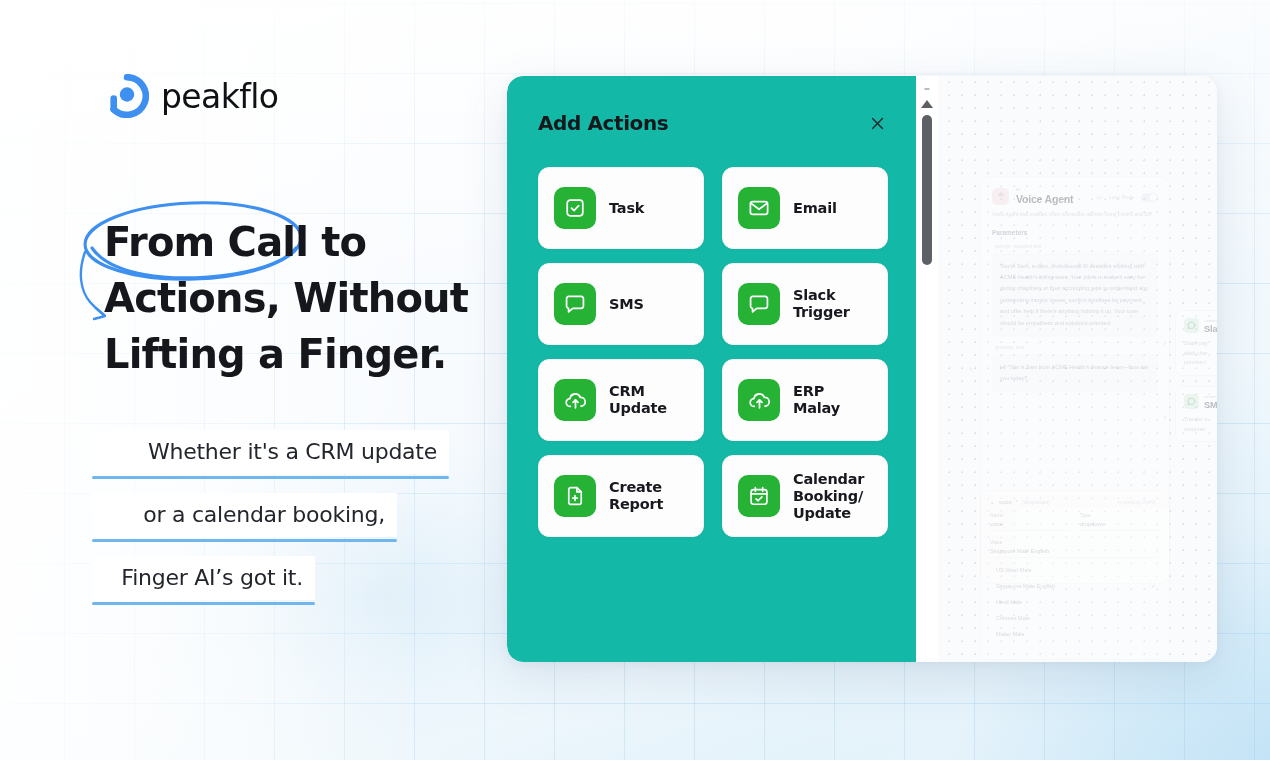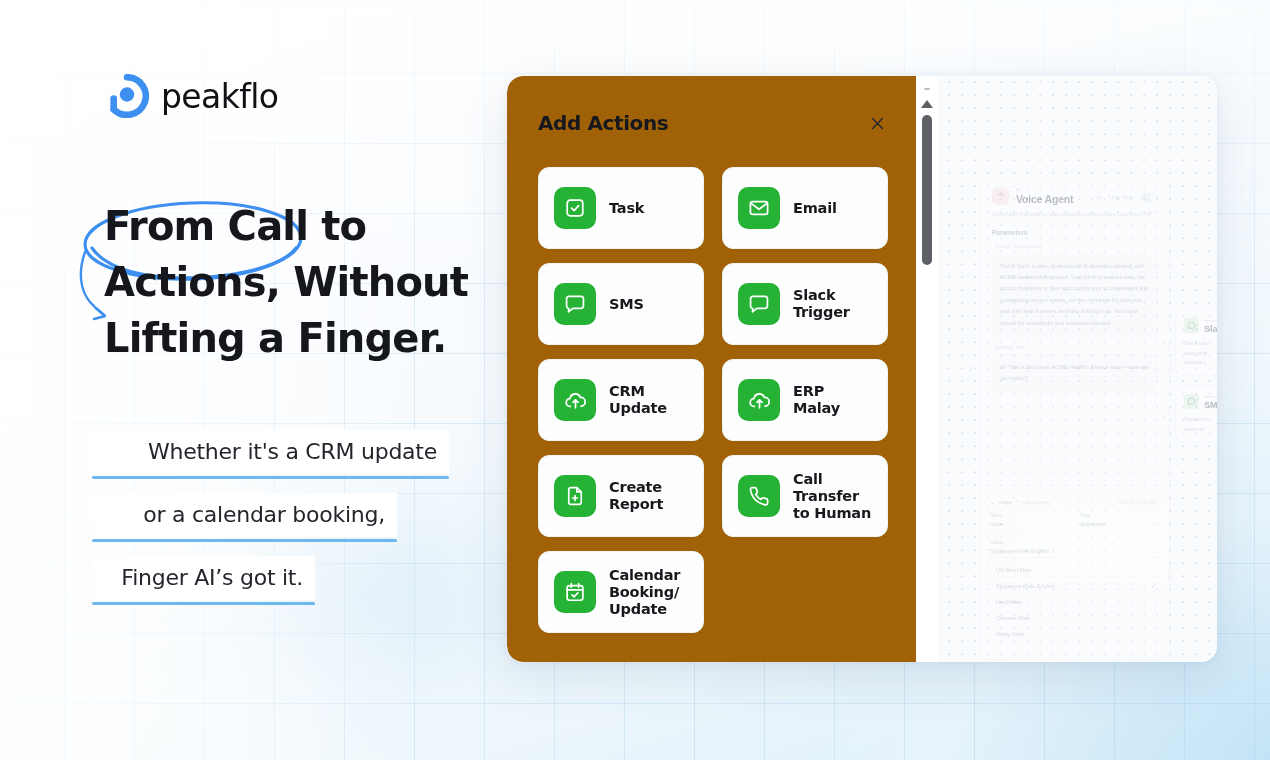--- a/index.html
+++ b/index.html
@@ -67,21 +67,21 @@
   .logo-word {
     font-size: 33px;
     font-weight: 400;
     letter-spacing: -0.6px;
     color: #101114;
     font-family: "DejaVu Sans", sans-serif;
   }
 
   .headline {
     position: absolute;
-    left: 104px; top: 198px;
+    left: 104px; top: 214px;
     width: 400px;
     font-size: 40px;
     line-height: 56px;
     font-weight: 700;
     letter-spacing: -0.8px;
     color: #15171c;
     font-family: "DejaVu Sans", sans-serif;
   }
   .headline .hl-line { display: block; white-space: nowrap; }
 
@@ -221,21 +221,21 @@
 
   .edge-dot {
     position: absolute; color: #c8d2de; font-size: 9px; opacity: .55;
   }
 
   
   .modal {
     position: absolute;
     left: 0; top: 0;
     width: 410px; height: 586px;
-    background: #a16207;
+    background: #14b8a6;
     border-radius: 16px 0 0 16px;
     padding: 30px 0 0 0;
   }
   .modal-head {
     display: flex; align-items: center;
     padding: 0 28px 0 31px;
     height: 34px;
   }
   .modal-title {
     font-size: 20px; font-weight: 700; color: #16181d;
@@ -555,30 +555,20 @@
             <svg width="22" height="22" viewBox="0 0 24 24" fill="none" stroke="#fff" stroke-width="1.85" stroke-linecap="round" stroke-linejoin="round">
               <path d="M14 2.8H7.4A2.2 2.2 0 0 0 5.2 5v14a2.2 2.2 0 0 0 2.2 2.2h9.2A2.2 2.2 0 0 0 18.8 19V7.6Z"></path>
               <path d="M14 2.8V7.6h4.8"></path>
               <path d="M12 11.6v5.2M9.4 14.2h5.2"></path>
             </svg>
           </span>
           <span class="action-label">Create
 Report</span>
         </div>
 
-        <div class="action-card">
-          <span class="action-icon">
-            <svg width="22" height="22" viewBox="0 0 24 24" fill="none" stroke="#fff" stroke-width="1.9" stroke-linecap="round" stroke-linejoin="round">
-              <path d="M21.4 16.9v2.8a1.9 1.9 0 0 1-2.1 1.9 18.6 18.6 0 0 1-8.1-2.9 18.3 18.3 0 0 1-5.6-5.6A18.6 18.6 0 0 1 2.7 4.9 1.9 1.9 0 0 1 4.6 2.8h2.8a1.9 1.9 0 0 1 1.9 1.6 12 12 0 0 0 .7 2.6 1.9 1.9 0 0 1-.4 2L8.4 10.2a15 15 0 0 0 5.6 5.6l1.2-1.2a1.9 1.9 0 0 1 2-.4 12 12 0 0 0 2.6.7 1.9 1.9 0 0 1 1.6 2Z"></path>
-            </svg>
-          </span>
-          <span class="action-label">Call
-Transfer
-to Human</span>
-        </div>
 
         <div class="action-card">
           <span class="action-icon">
             <svg width="22" height="22" viewBox="0 0 24 24" fill="none" stroke="#fff" stroke-width="1.85" stroke-linecap="round" stroke-linejoin="round">
               <rect x="3.4" y="5" width="17.2" height="16" rx="2.6"></rect>
               <path d="M3.4 9.6h17.2M8 2.8v4M16 2.8v4"></path>
               <path d="M8.8 15.1 L11 17.2 L15.2 12.9"></path>
             </svg>
           </span>
           <span class="action-label">Calendar

